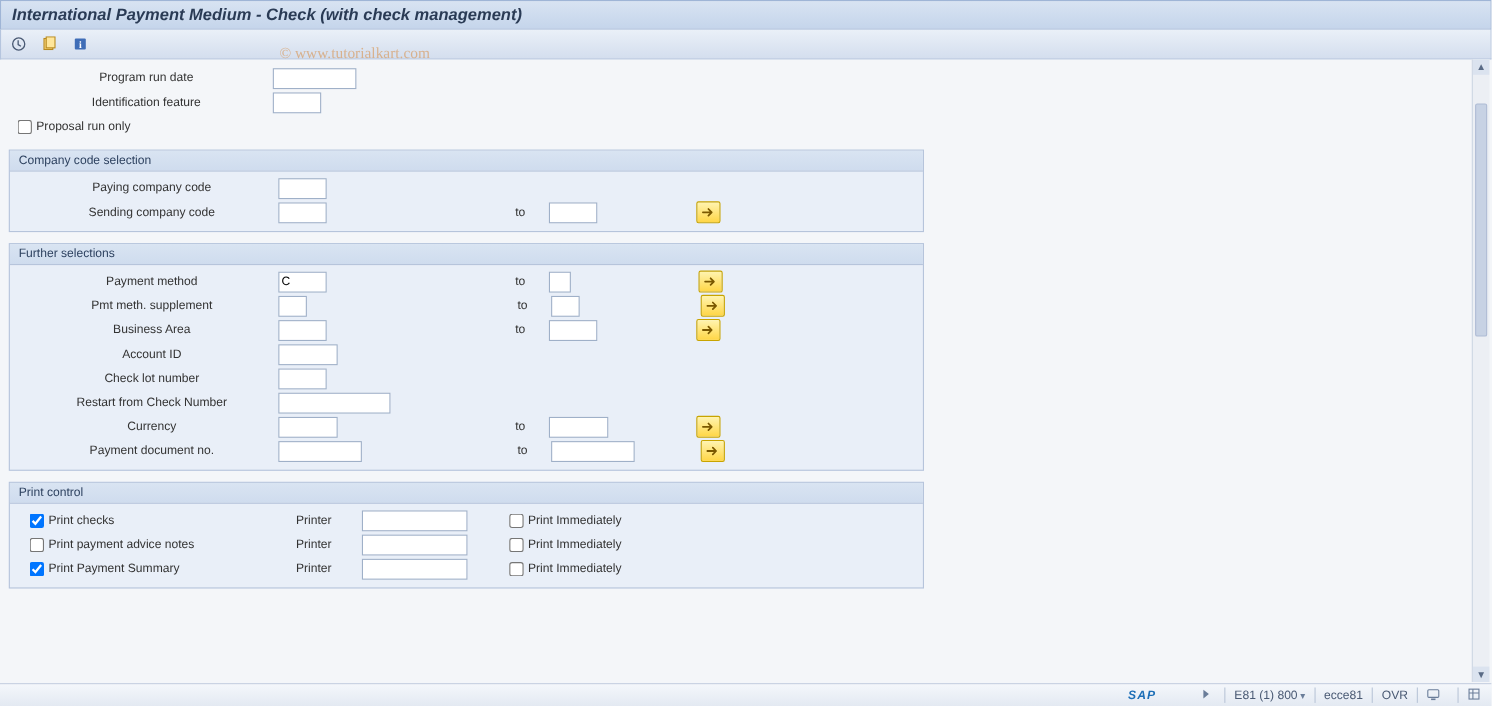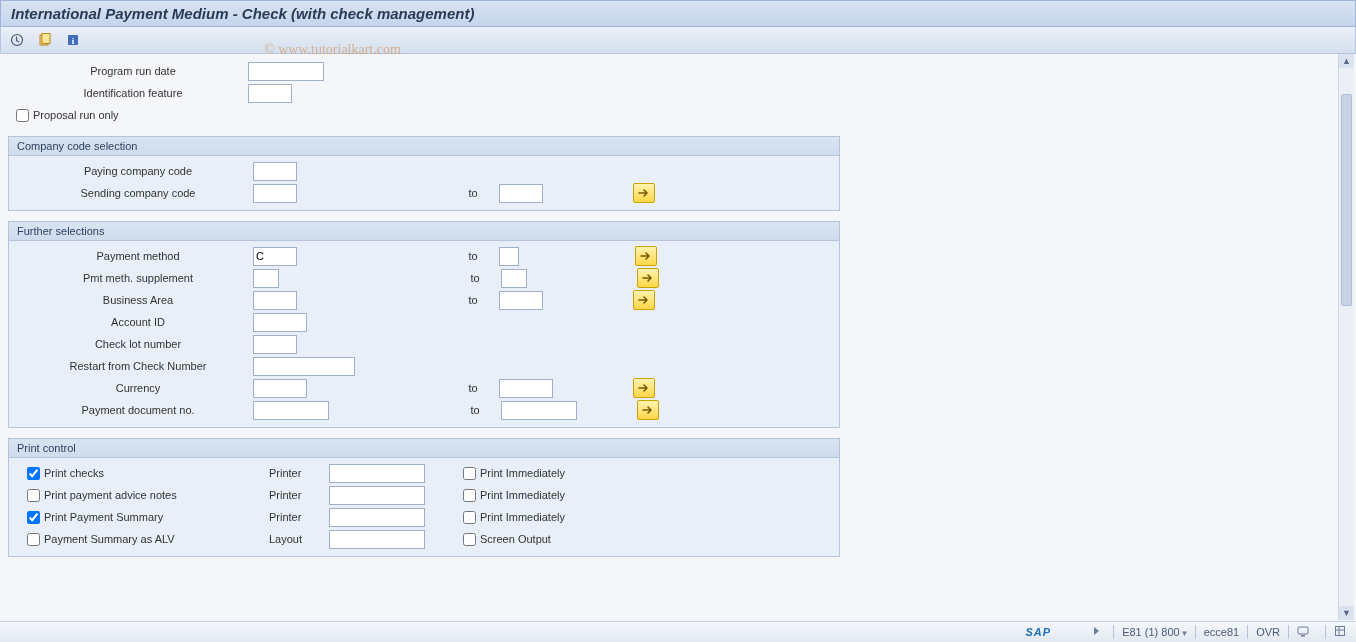--- a/index.html
+++ b/index.html
@@ -6,21 +6,21 @@
             background:#f4f6f9;width:1356px;height:642px;overflow:hidden;position:relative;}
   
   .titlebar{background:linear-gradient(#d8e3f2,#c5d5eb);border:1px solid #9fb5d6;
             padding:4px 10px;font-size:15px;font-weight:bold;font-style:italic;color:#2a3b55;}
   
   .toolbar{background:linear-gradient(#eaf0f8,#d4deee);border:1px solid #b5c5de;border-top:none;
            padding:2px 6px;display:flex;align-items:center;gap:8px;height:22px;}
   .toolbar-btn{width:18px;height:18px;display:flex;align-items:center;justify-content:center;
                border:1px solid transparent;border-radius:2px;cursor:pointer;}
   
-  .watermark{position:absolute;left:264px;top:42px;color:#d88b3f;opacity:.55;font-size:14px;
+  .watermark{position:absolute;left:254px;top:42px;color:#d88b3f;opacity:.55;font-size:14px;
              font-family:Georgia,serif;pointer-events:none;}
   
   .content{position:relative;padding:6px 8px 0 8px;}
   
   .vscroll{position:absolute;right:2px;top:54px;bottom:22px;width:15px;
            background:#eceff4;border-left:1px solid #cfd7e4;}
   .vscroll .arrow{height:14px;background:#dbe3ef;display:flex;align-items:center;justify-content:center;
                   font-size:9px;color:#5a6b86;cursor:pointer;}
   .vscroll .thumb{position:absolute;top:40px;left:2px;right:2px;height:210px;background:#c7d2e4;
                   border:1px solid #aebbd4;border-radius:2px;}
@@ -233,32 +233,20 @@
             <input type="checkbox" class="chk" checked="" style="">
             <span>Print Payment Summary</span>
           </div>
           <div class="pc-lab2">Printer</div>
           <input class="fld pc-in" style="">
           <div class="pc-chk2">
             <input type="checkbox" class="chk" style="">
             <span>Print Immediately</span>
           </div>
         </div>
-        <div class="pc-row">
-          <div class="pc-chk">
-            <input type="checkbox" class="chk" style="">
-            <span>Payment Summary as ALV</span>
-          </div>
-          <div class="pc-lab2">Layout</div>
-          <input class="fld pc-in" style="">
-          <div class="pc-chk2">
-            <input type="checkbox" class="chk" style="">
-            <span>Screen Output</span>
-          </div>
-        </div>
       </div>
   </div>
 
 </div>
 
 <div class="vscroll">
   <div class="arrow">▲</div>
   <div class="thumb"></div>
   <div class="arrow" style="position:absolute;bottom:0;left:0;right:0">▼</div>
 </div>

